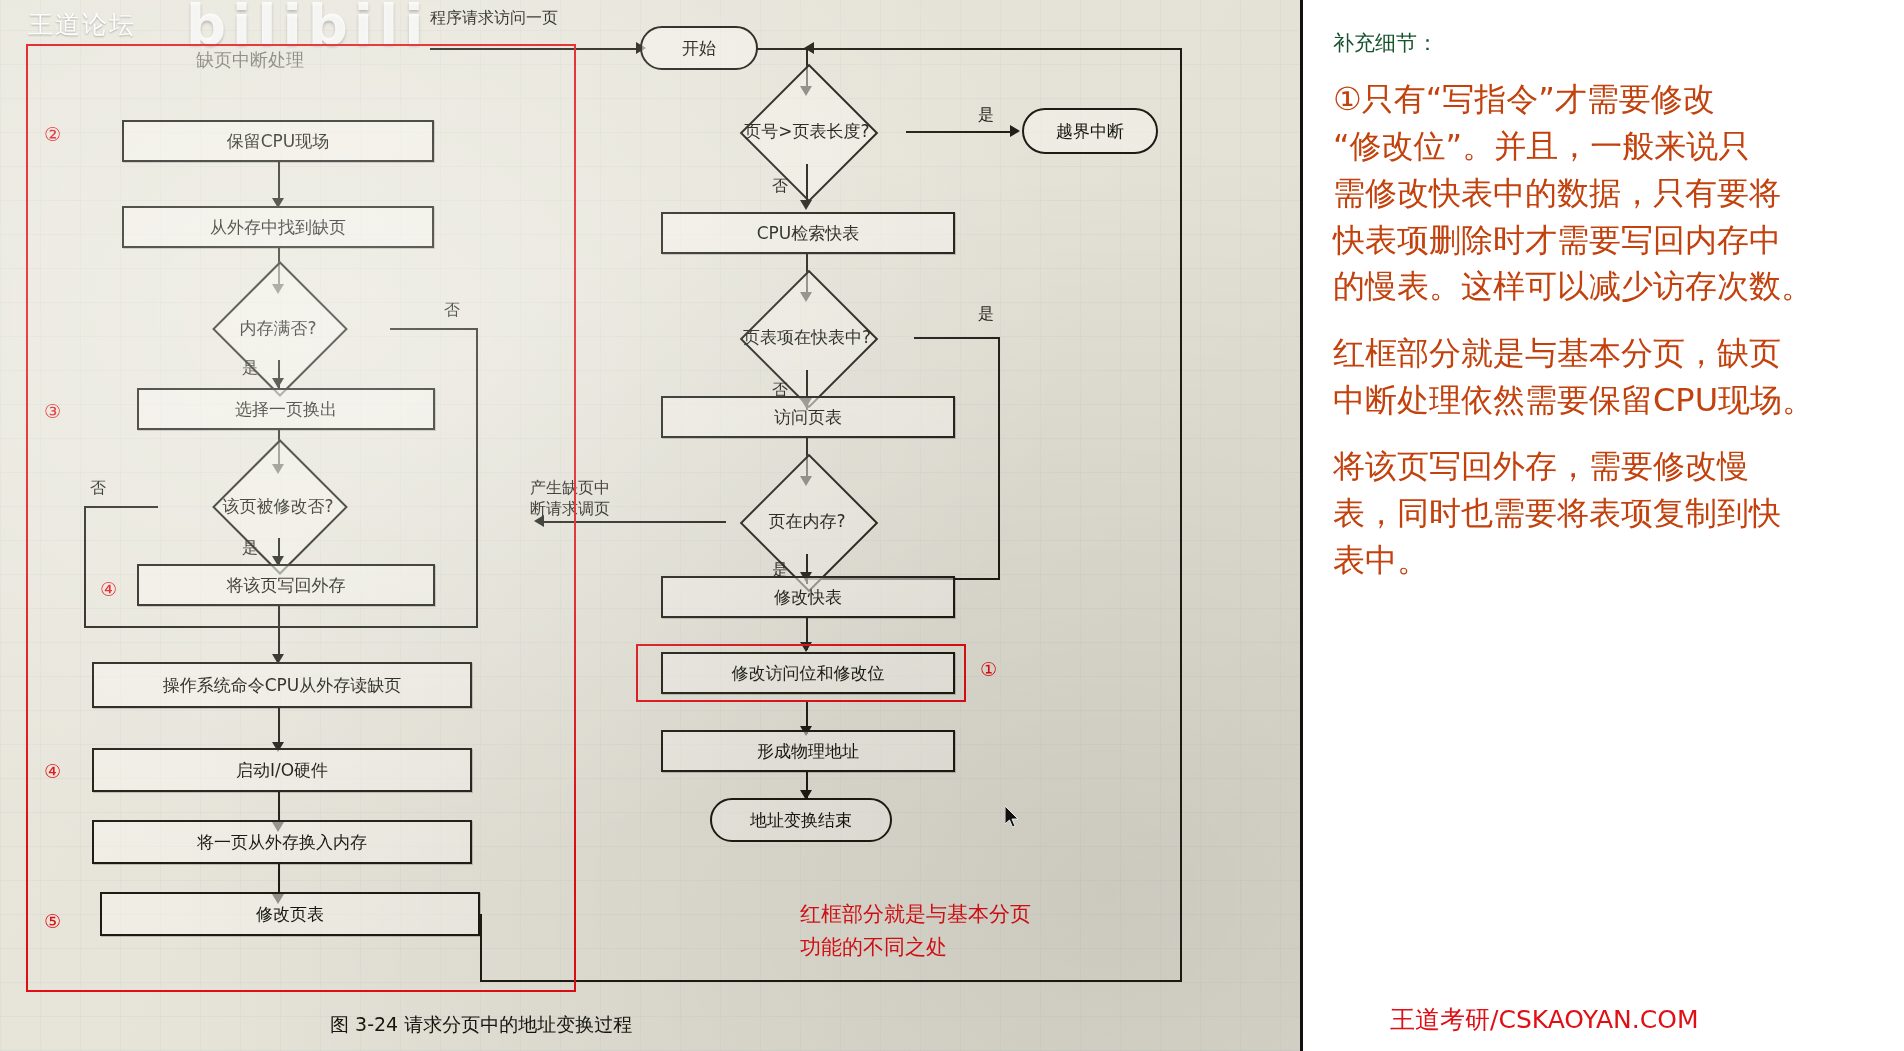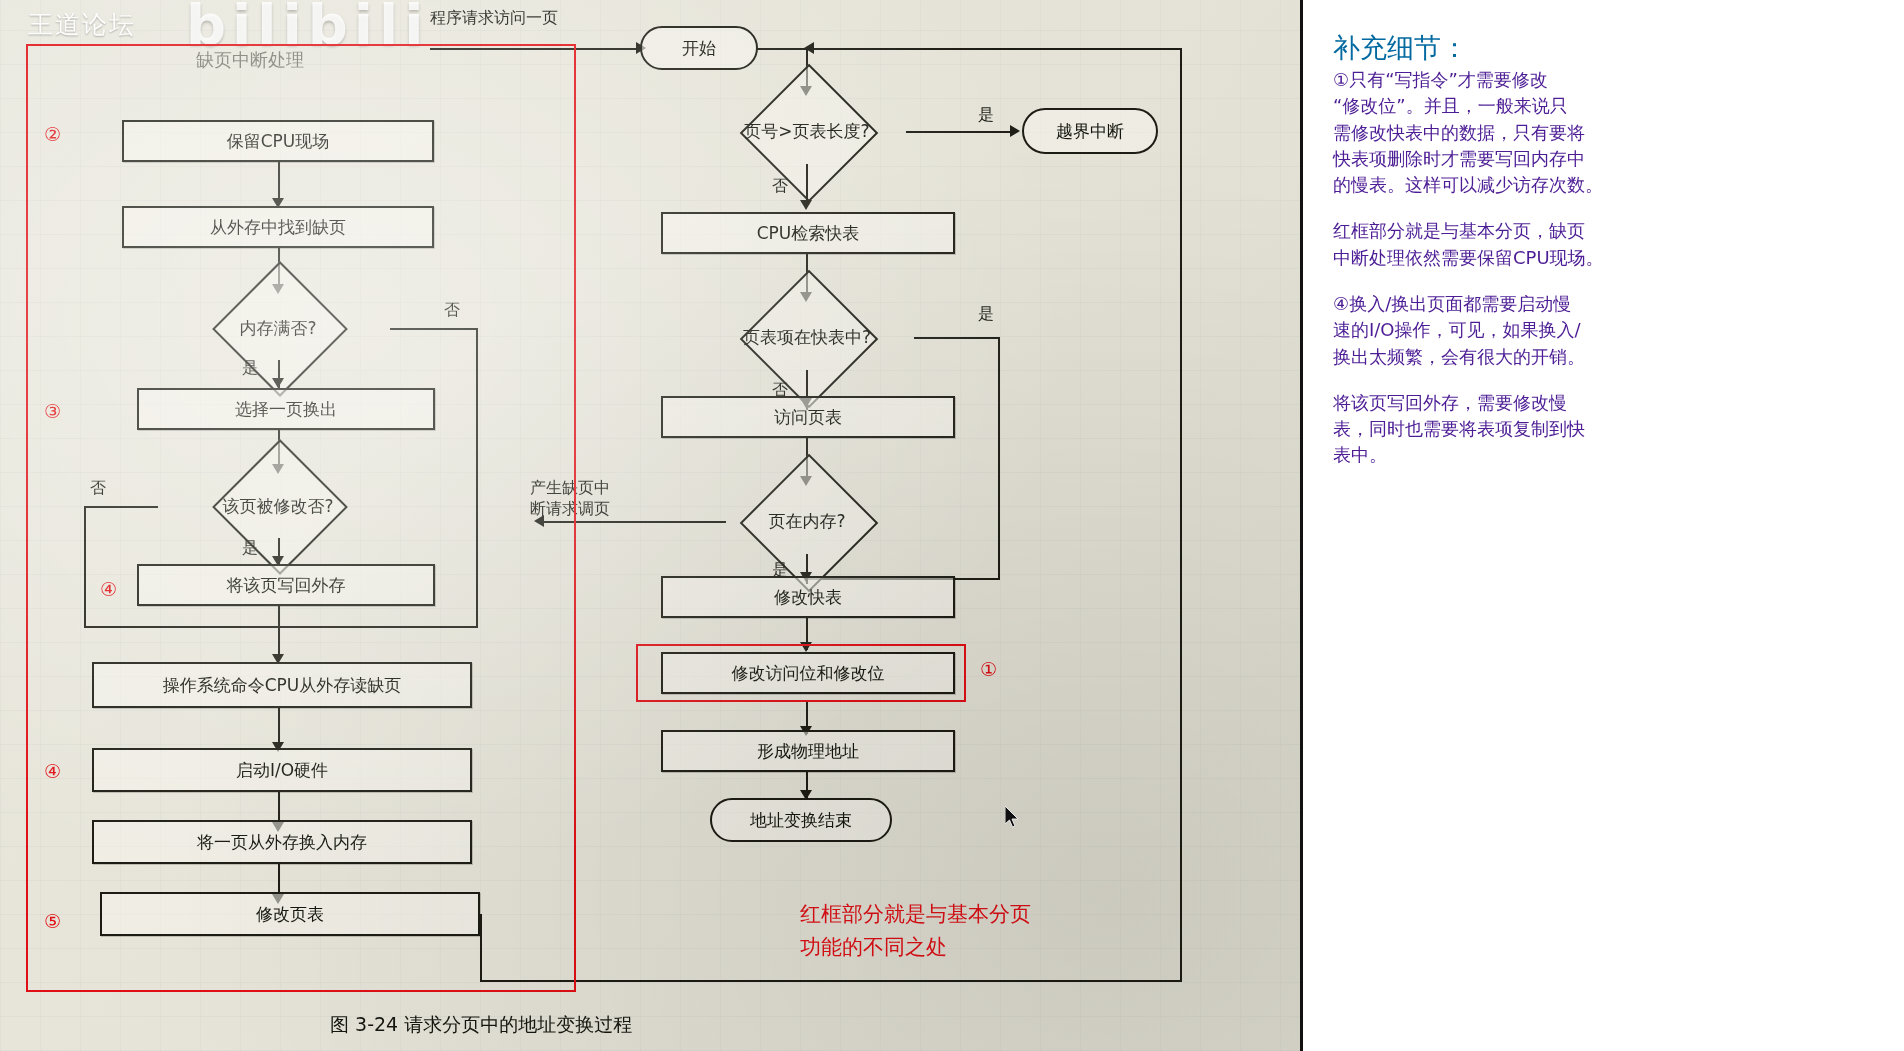--- a/index.html
+++ b/index.html
@@ -90,24 +90,24 @@
   
   #cursor{position:absolute;left:1005px;top:806px;width:16px;height:24px;}
 
   
   #notes{
     position:absolute;left:1300px;top:0;width:604px;height:1051px;
     background:#ffffff;border-left:3px solid #111;
     box-sizing:border-box;padding:28px 22px 0 30px;
   }
   #notes .ntitle{
-    font-size:27px;color:#0369a1;margin-bottom:0;line-height:1.45;
+    font-size:21px;color:#14532d;margin-bottom:18px;line-height:1.45;
   }
   #notes .para{
-    font-size:18px;color:#4c1d95;line-height:1.46;margin-bottom:20px;white-space:pre-wrap;
+    font-size:32px;color:#c2410c;line-height:1.46;margin-bottom:20px;white-space:pre-wrap;
   }
   #brand{
     position:absolute;left:1390px;top:1003px;color:#e00f15;font-size:25px;white-space:nowrap;
   }
 </style>
 </head>
 <body>
 
 <div id="root">
 
@@ -280,21 +280,19 @@
 
   <div id="notes">
     <div class="ntitle">补充细节：</div>
     <div class="para">①只有“写指令”才需要修改
 “修改位”。并且，一般来说只
 需修改快表中的数据，只有要将
 快表项删除时才需要写回内存中
 的慢表。这样可以减少访存次数。</div>
     <div class="para">红框部分就是与基本分页，缺页
 中断处理依然需要保留CPU现场。</div>
-    <div class="para">④换入/换出页面都需要启动慢
-速的I/O操作，可见，如果换入/
-换出太频繁，会有很大的开销。</div>
     <div class="para">将该页写回外存，需要修改慢
 表，同时也需要将表项复制到快
 表中。</div>
   </div>
 
+  <div id="brand">王道考研/CSKAOYAN.COM</div>
 </div>
 
 </body></html>

